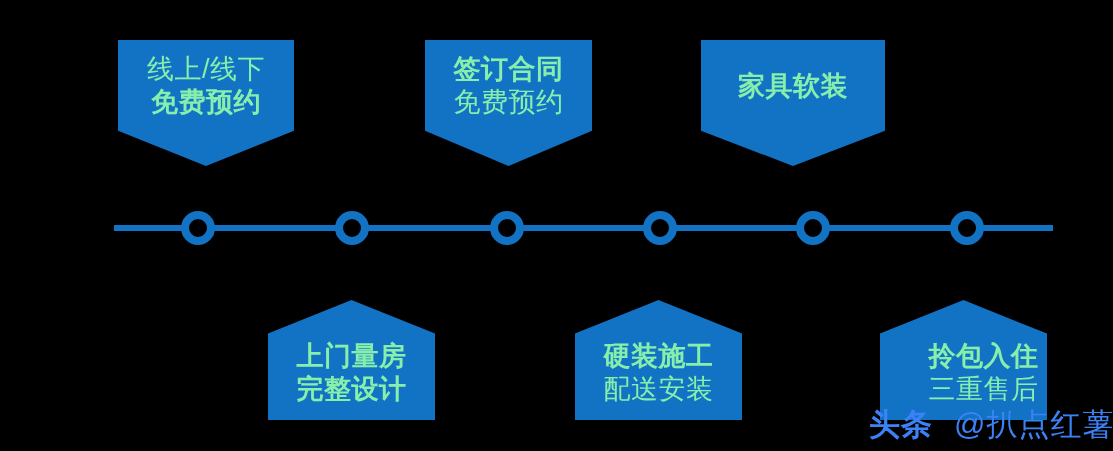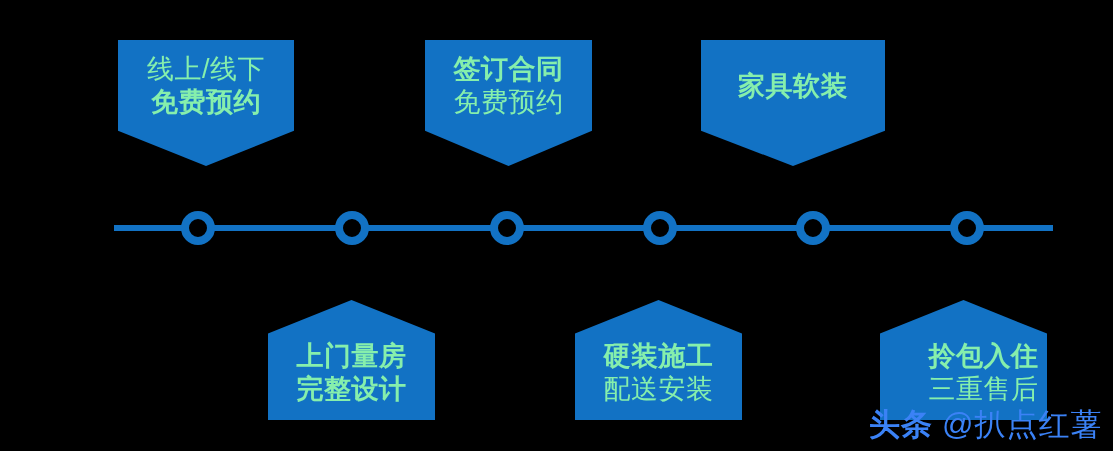--- a/index.html
+++ b/index.html
@@ -70,21 +70,21 @@
     position:absolute;
     left:869px; top:404px;
     display:flex;
     align-items:baseline;
     color:#3b82f6;
     font-size:31px;
     white-space:nowrap;
     letter-spacing:1px;
   }
   #watermark .wm-brand { font-weight:bold; }
-  #watermark .wm-handle { font-weight:normal; margin-left:9px; }
+  #watermark .wm-handle { font-weight:normal; margin-left:21px; }
 </style>
 </head>
 <body>
 
 <div id="stage">
 
   <div id="timeline-axis"></div>
 
   <div class="timeline-node" style="left:181px;"></div>
   <div class="timeline-node" style="left:335px;"></div>

